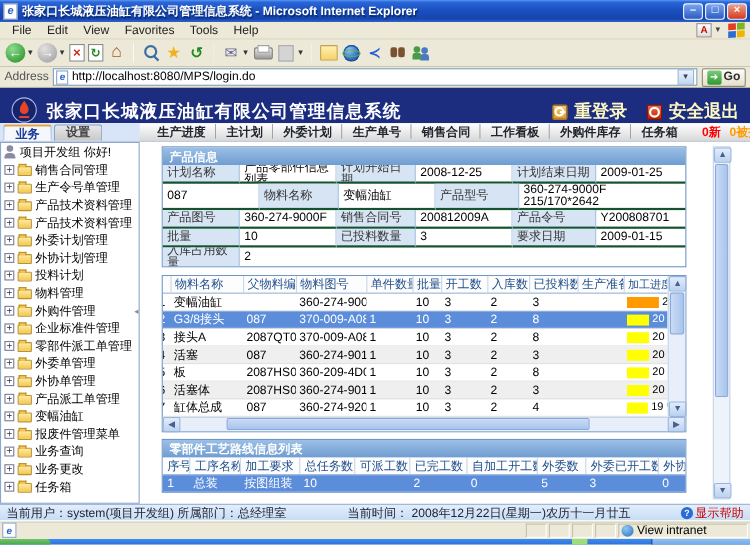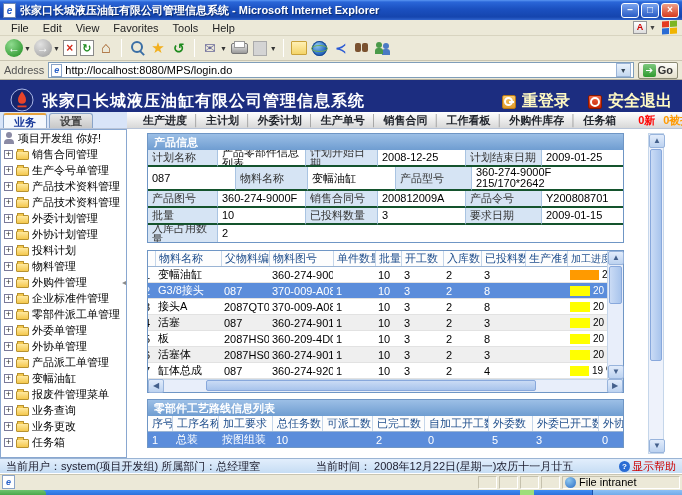--- a/index.html
+++ b/index.html
@@ -655,21 +655,21 @@
 
 <div class="ie-status">
   <span class="st-doc">e</span>
   <span class="grow"></span>
   <span class="st-cell"></span>
   <span class="st-cell"></span>
   <span class="st-cell"></span>
   <span class="st-cell"></span>
   <span class="st-zone">
     <span class="zone-globe"></span>
-    <span>File intranet</span>
+    <span>View intranet</span>
   </span>
 </div>
 
 <div class="taskbar">
   <div class="start-frag"></div>
   <div class="task-light"></div>
   <div class="tray"></div>
 </div>
 
 </body></html>

